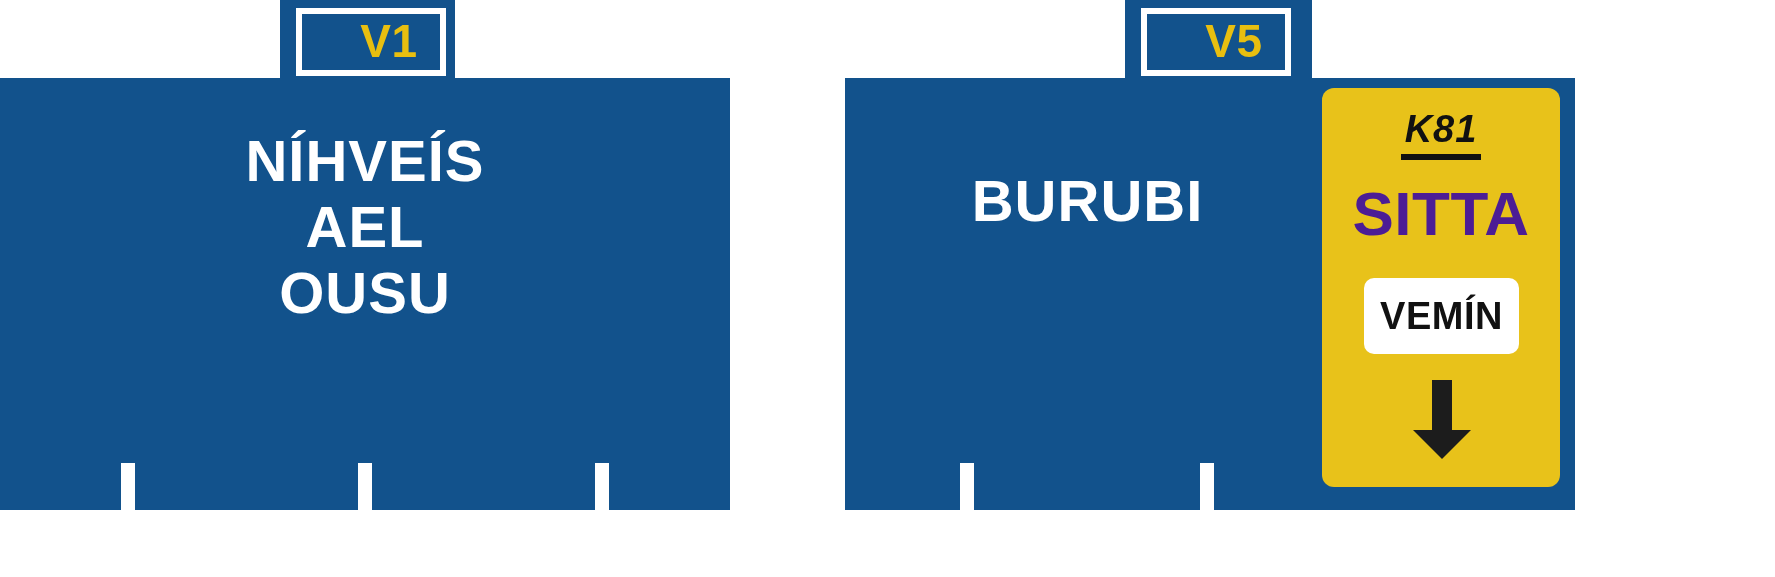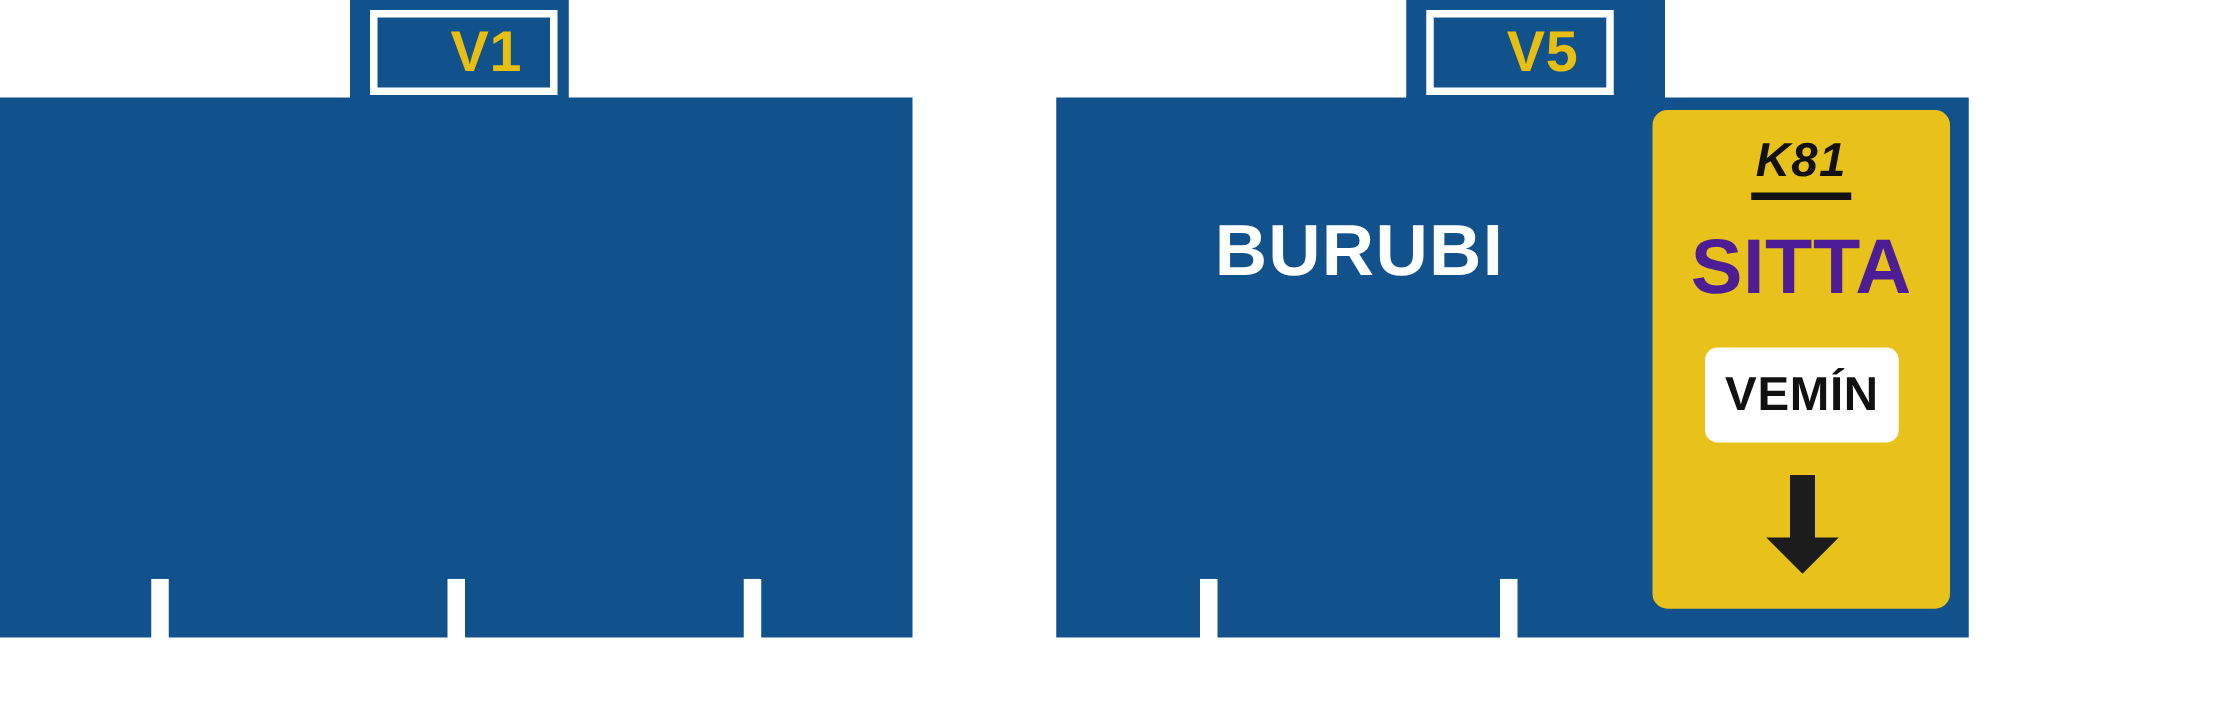--- a/index.html
+++ b/index.html
@@ -100,41 +100,46 @@
   <div class="sign" style="left:0px;top:0px;width:830px;height:515px;">
 
     <div class="sign-tab" style="left:280px;top:0px;width:175px;height:80px;">
       <div class="sign-tab-inner" style="left:16px;top:8px;width:150px;height:68px;">
         <span class="sign-tab-label">V1</span>
       </div>
     </div>
 
     <div class="sign-body" style="left:0px;top:78px;width:730px;height:432px;"></div>
 
+    <div class="dest-block" style="left:0px;top:128px;width:730px;font-size:58px;">
+      <span class="dest-line">NÍHVEÍS</span>
+      <span class="dest-line">AEL</span>
+      <span class="dest-line">OUSU</span>
+    </div>
 
     <div class="arrow" style="left:96px;top:463px;width:64px;height:77px;">
       <svg width="64" height="77" viewBox="0 0 64 77" aria-hidden="true">
         <path d="M25 0 H39 V48 H58 L32 74 L6 48 H25 Z" fill="#ffffff"></path>
       </svg>
     </div>
     <div class="arrow" style="left:333px;top:463px;width:64px;height:77px;">
       <svg width="64" height="77" viewBox="0 0 64 77" aria-hidden="true">
         <path d="M25 0 H39 V48 H58 L32 74 L6 48 H25 Z" fill="#ffffff"></path>
       </svg>
     </div>
     <div class="arrow" style="left:570px;top:463px;width:64px;height:77px;">
       <svg width="64" height="77" viewBox="0 0 64 77" aria-hidden="true">
         <path d="M25 0 H39 V48 H58 L32 74 L6 48 H25 Z" fill="#ffffff"></path>
       </svg>
     </div>
   </div>
 
   <div class="sign" style="left:845px;top:0px;width:730px;height:515px;">
 
-    <div class="sign-tab" style="left:280px;top:0px;width:207px;height:80px;">
+    <div class="sign-tab" style="left:280px;top:0px;width:187px;height:80px;">
       <div class="sign-tab-inner" style="left:16px;top:8px;width:150px;height:68px;">
         <span class="sign-tab-label">V5</span>
       </div>
     </div>
 
     <div class="sign-body" style="left:0px;top:78px;width:730px;height:432px;"></div>
 
     <div class="dest-block" style="left:0px;top:168px;width:485px;font-size:58px;">
       <span class="dest-line">BURUBI</span>
     </div>

